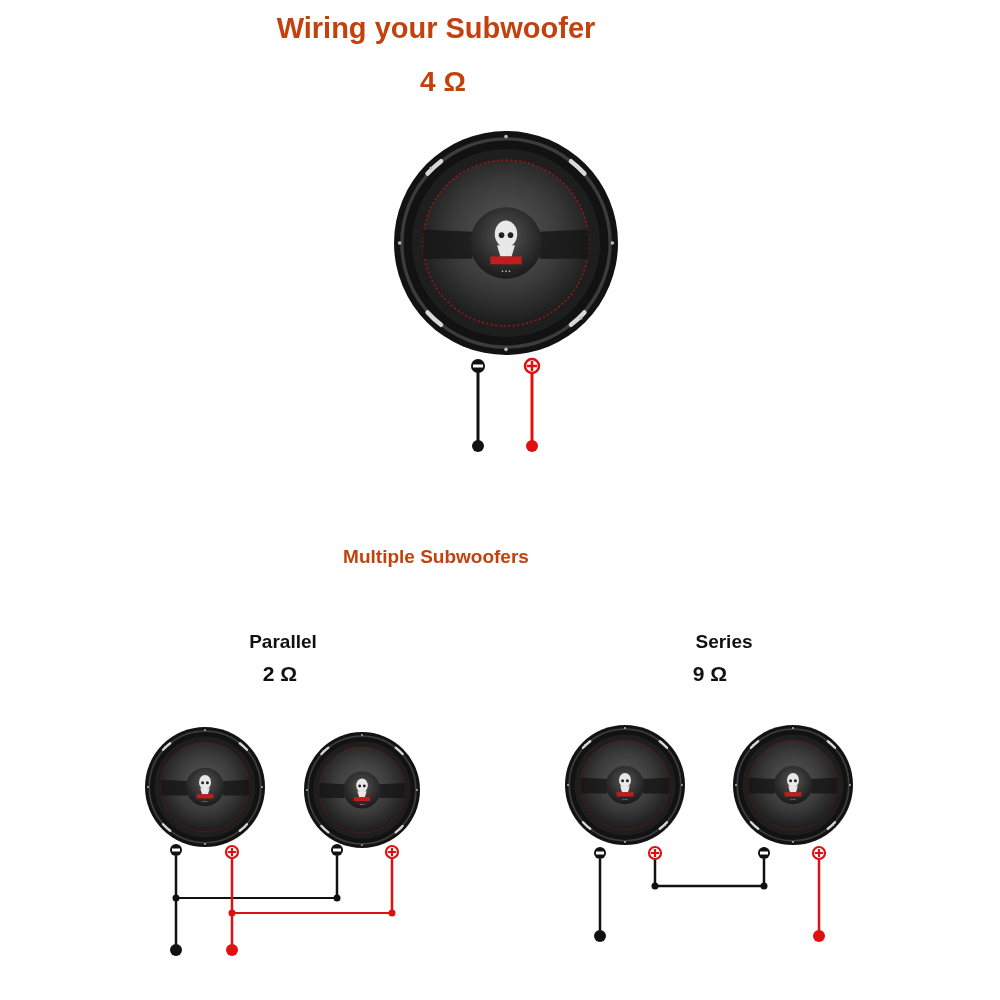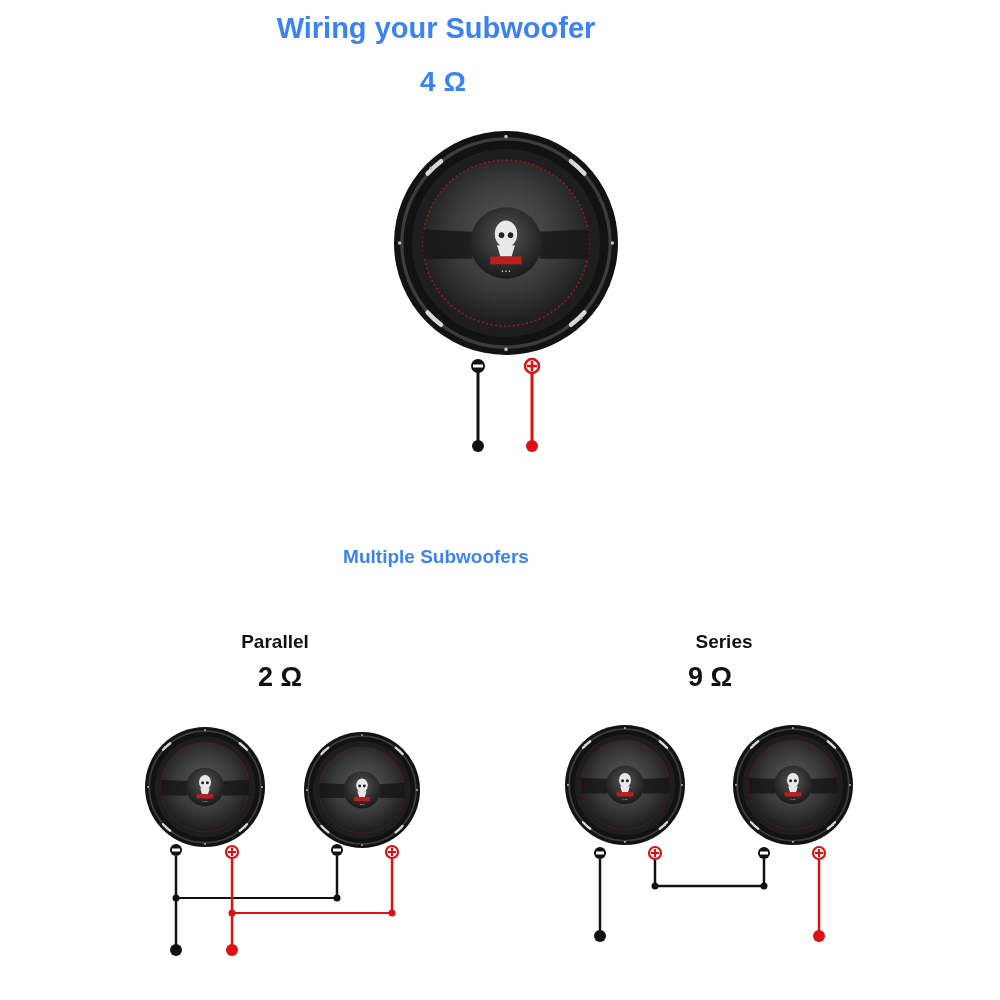--- a/index.html
+++ b/index.html
@@ -1,33 +1,33 @@
 <!DOCTYPE html>
 <html><head>
 <meta charset="utf-8">
 <style>
   html,body{margin:0;padding:0;background:#ffffff;}
   body{width:1000px;height:1000px;position:relative;overflow:hidden;font-family:"Liberation Sans","DejaVu Sans",sans-serif;}
-  .txt{position:absolute;left:0;width:872px;text-align:center;color:#3b82f6;font-weight:bold;}
+  .txt{position:absolute;left:0;width:872px;text-align:center;color:#c2410c;font-weight:bold;}
   .title{top:12px;font-size:29px;}
   .main-ohm{top:66px;font-size:28px;padding-left:7px;}
   .multi{top:546px;font-size:19px;}
   .sub{position:absolute;width:200px;text-align:center;color:#111;font-weight:bold;}
   .sub-label{font-size:19px;}
-  .sub-ohm{font-size:27px;}
+  .sub-ohm{font-size:21px;}
   svg{position:absolute;left:0;top:0;}
 </style>
 </head>
 <body>
 
 <div class="txt title">Wiring  your Subwoofer</div>
 <div class="txt main-ohm">4 Ω</div>
 <div class="txt multi">Multiple Subwoofers</div>
 
-<div class="sub sub-label" style="left:175px;top:631px;">Parallel</div>
+<div class="sub sub-label" style="left:183px;top:631px;">Parallel</div>
 <div class="sub sub-ohm" style="left:180px;top:662px;">2 Ω</div>
 <div class="sub sub-label" style="left:624px;top:631px;">Series</div>
 <div class="sub sub-ohm" style="left:610px;top:662px;">9 Ω</div>
 
 <svg width="1000" height="1000" viewBox="0 0 1000 1000">
   <defs>
     <radialGradient id="cone" cx="50%" cy="45%" r="55%">
       <stop offset="0%" stop-color="#5a5a5a"></stop>
       <stop offset="60%" stop-color="#3a3a3a"></stop>
       <stop offset="100%" stop-color="#1c1c1c"></stop>

